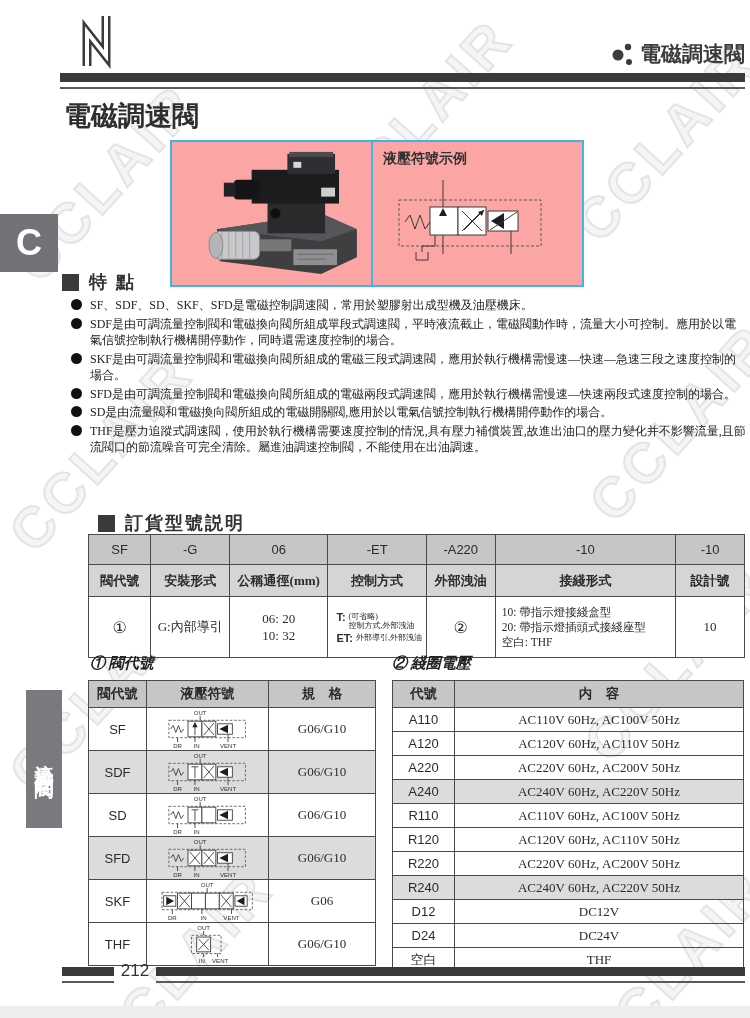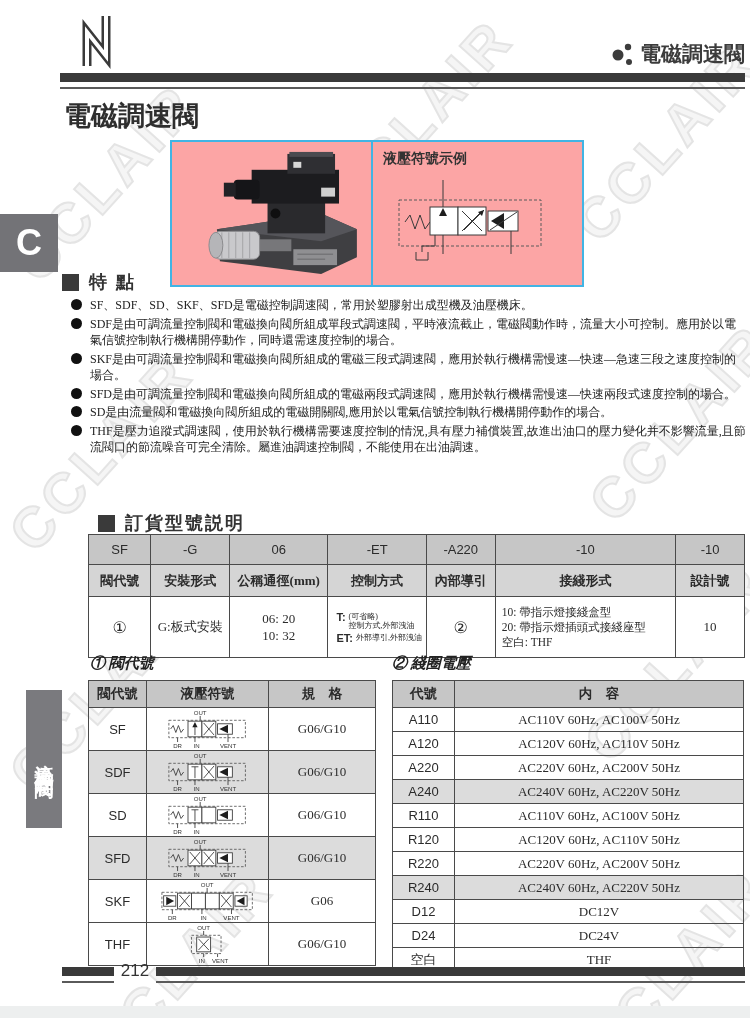--- a/index.html
+++ b/index.html
@@ -214,27 +214,27 @@
       <td>-ET</td>
       <td>-A220</td>
       <td>-10</td>
       <td>-10</td>
     </tr>
     <tr class="r2">
       <td>閥代號</td>
       <td>安裝形式</td>
       <td>公稱通徑(mm)</td>
       <td>控制方式</td>
-      <td>內部導引</td>
+      <td>外部洩油</td>
       <td>接綫形式</td>
       <td>設計號</td>
     </tr>
     <tr class="r3">
       <td class="circ">①</td>
-      <td>G:板式安裝</td>
+      <td>G:內部導引</td>
       <td class="diam">
         <div>06: 20</div>
         <div>10: 32</div>
       </td>
       <td class="ctrl">
         <div class="row">
               <b>T:</b>
           <span class="tiny"><span>(可省略)</span><br>
           <span>控制方式,外部洩油</span></span>
             </div>

